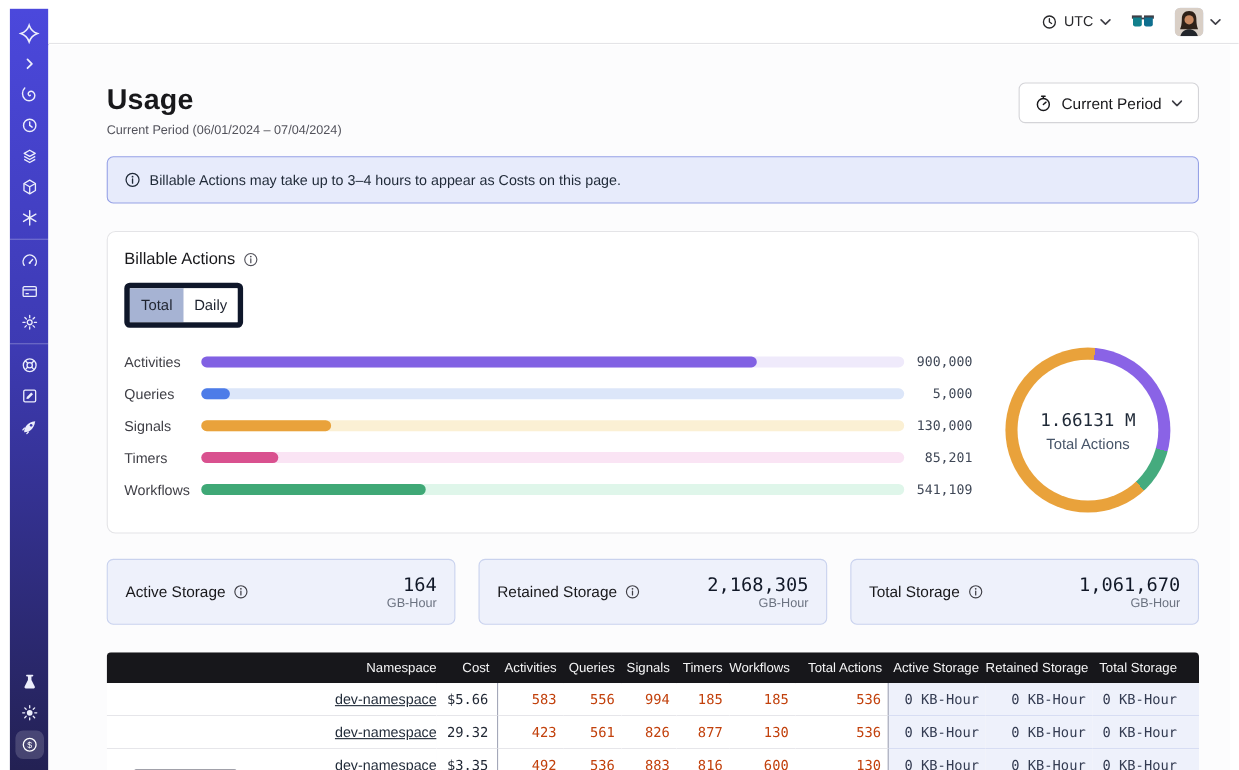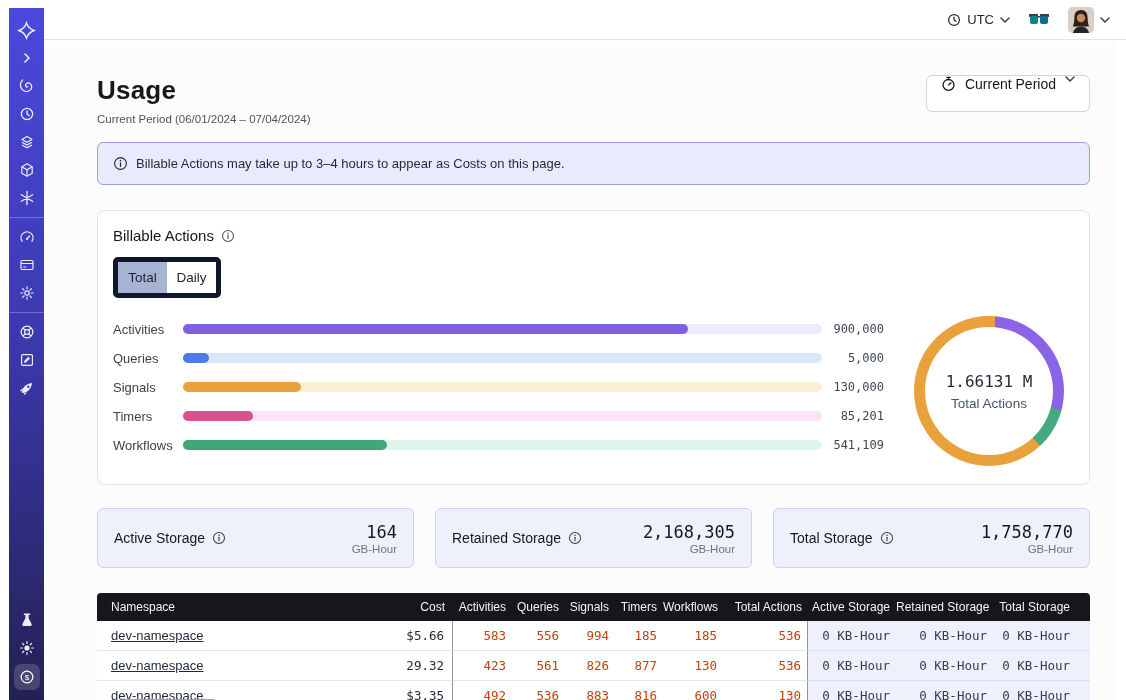--- a/index.html
+++ b/index.html
@@ -26,21 +26,21 @@
   .avatar-wrap { display:flex; align-items:center; gap:6px; cursor:pointer; }
   .avatar { width:26px; height:26px; border-radius:5px; overflow:hidden; background:#cfd6e4; }
 
   
   .content { position:absolute; left:44px; right:8px; top:41px; bottom:0;
     background:#fcfcfd; padding:34px 28px 0 53px; overflow:hidden; }
 
   .page-head { display:flex; justify-content:space-between; align-items:flex-start; }
   .page-title { font-size:26px; font-weight:600; letter-spacing:.2px; }
   .page-sub { margin-top:7px; font-size:11.5px; color:#52525b; }
-  .period-btn { display:flex; align-items:flex-start; gap:9px; background:#fff; border:1px solid #d4d4d8;
+  .period-btn { display:flex; align-items:center; gap:9px; background:#fff; border:1px solid #d4d4d8;
     border-radius:6px; height:37px; padding:0 14px; font-size:14px; color:#18181b; cursor:pointer; }
 
   .banner { margin-top:17px; background:#e7ebfb; border:1px solid #96a1e6; border-radius:6px;
     padding:13px 15px; display:flex; align-items:center; gap:8px; font-size:13px; color:#1f2937; }
 
   
   .card { margin-top:25px; background:#fff; border:1px solid #e4e4e7; border-radius:8px;
     padding:16px 15px 18px; }
   .card-title { display:flex; align-items:center; gap:7px; font-size:15px; font-weight:400; color:#18181b; }
   .tabs { display:inline-flex; margin-top:13px; border:5px solid #0f172a; border-radius:5px; overflow:hidden; }
@@ -73,21 +73,21 @@
   .storage-val { font-size:17px; color:#111827; }
   .storage-unit { font-size:11.5px; color:#6b7280; margin-top:1px; }
 
   
   .table { margin-top:25px; position:relative; border-radius:4px 4px 0 0; overflow:hidden; }
   .tr { display:grid; grid-template-columns:300px 56px 59px 53px 50px 48px 60px 85px 88px 97px 97px; }
   .th-row { background:#17171b; height:28px; }
   .th { font-size:12px; font-weight:500; color:#f4f4f5; line-height:28px; white-space:nowrap; }
   .td { height:30px; line-height:29px; font-size:12.5px; border-bottom:1px solid #e6e6ea;
     background:#fff; white-space:nowrap; overflow:hidden; }
-  .c-ns { padding-left:14px; text-align:left; }
+  .c-ns { padding-left:14px; text-align:right; }
   .c-cost,.c-num,.c-store { padding-right:6px; text-align:right; }
   .c-cost { padding-right:8px; }
   .tr > :last-child { padding-right:20px; }
   .sep { border-right:1px solid #8e93a8; }
   .td.c-store { background:#eef1fb; border-bottom-color:#d7ddf3; color:#343c52; }
   .td.c-cost { color:#1f2633; }
   .td.c-num { color:#c2410c; }
   .ns-link { color:#1f2937; text-decoration:underline; font-size:13px; cursor:pointer; }
   .hscroll-thumb { position:absolute; left:25px; top:106px; width:93px; height:4px;
     border-radius:2px; background:#a1a1aa; }
@@ -381,21 +381,21 @@
         <span>Total Storage</span>
         <span style="cursor:pointer;">
           <svg width="14" height="14" viewBox="0 0 16 16">
               <circle cx="8" cy="8" r="6.3" fill="none" stroke="#3f3f46" stroke-width="1.2"></circle>
               <circle cx="8" cy="4.9" r=".9" fill="#3f3f46"></circle>
               <path d="M8 7.2v4" stroke="#3f3f46" stroke-width="1.3" stroke-linecap="round"></path>
             </svg>
         </span>
       </div>
       <div class="storage-right">
-        <div class="storage-val mono">1,758,770</div>
+        <div class="storage-val mono">1,061,670</div>
         <div class="storage-unit">GB-Hour</div>
       </div>
     </div>
   </div>
 
   <div class="table" id="usage-table">
     <div class="tr th-row" id="thead">
         <div class="th c-ns">Namespace</div>
         <div class="th c-cost">Cost</div>
         <div class="th c-num">Activities</div>

